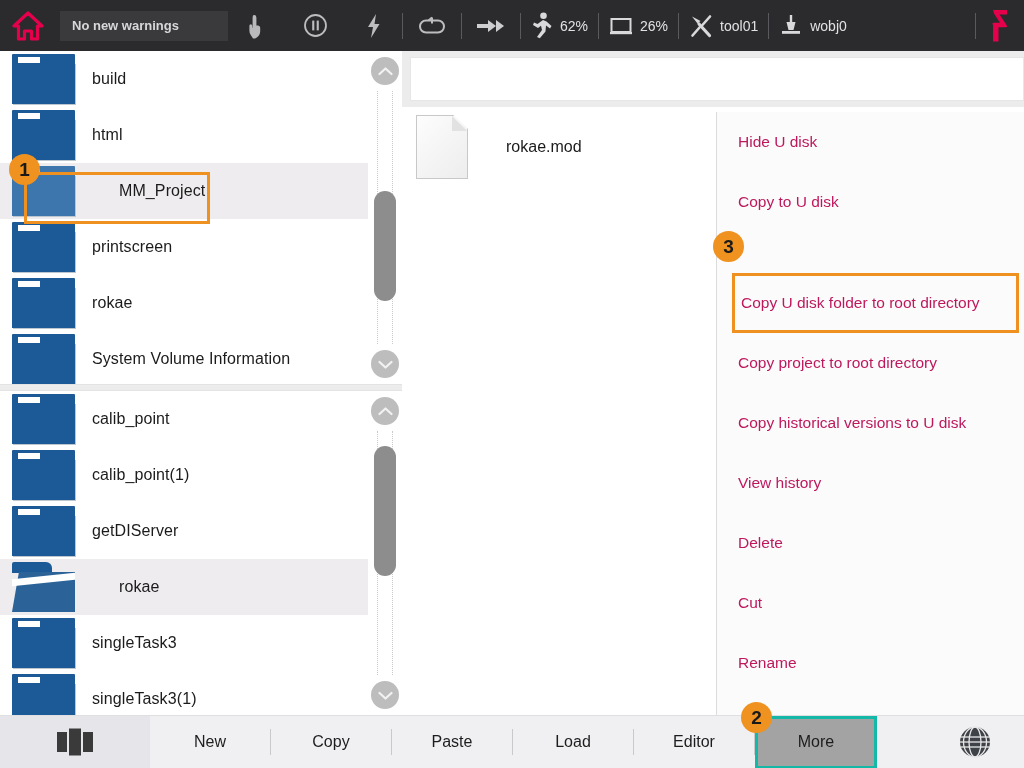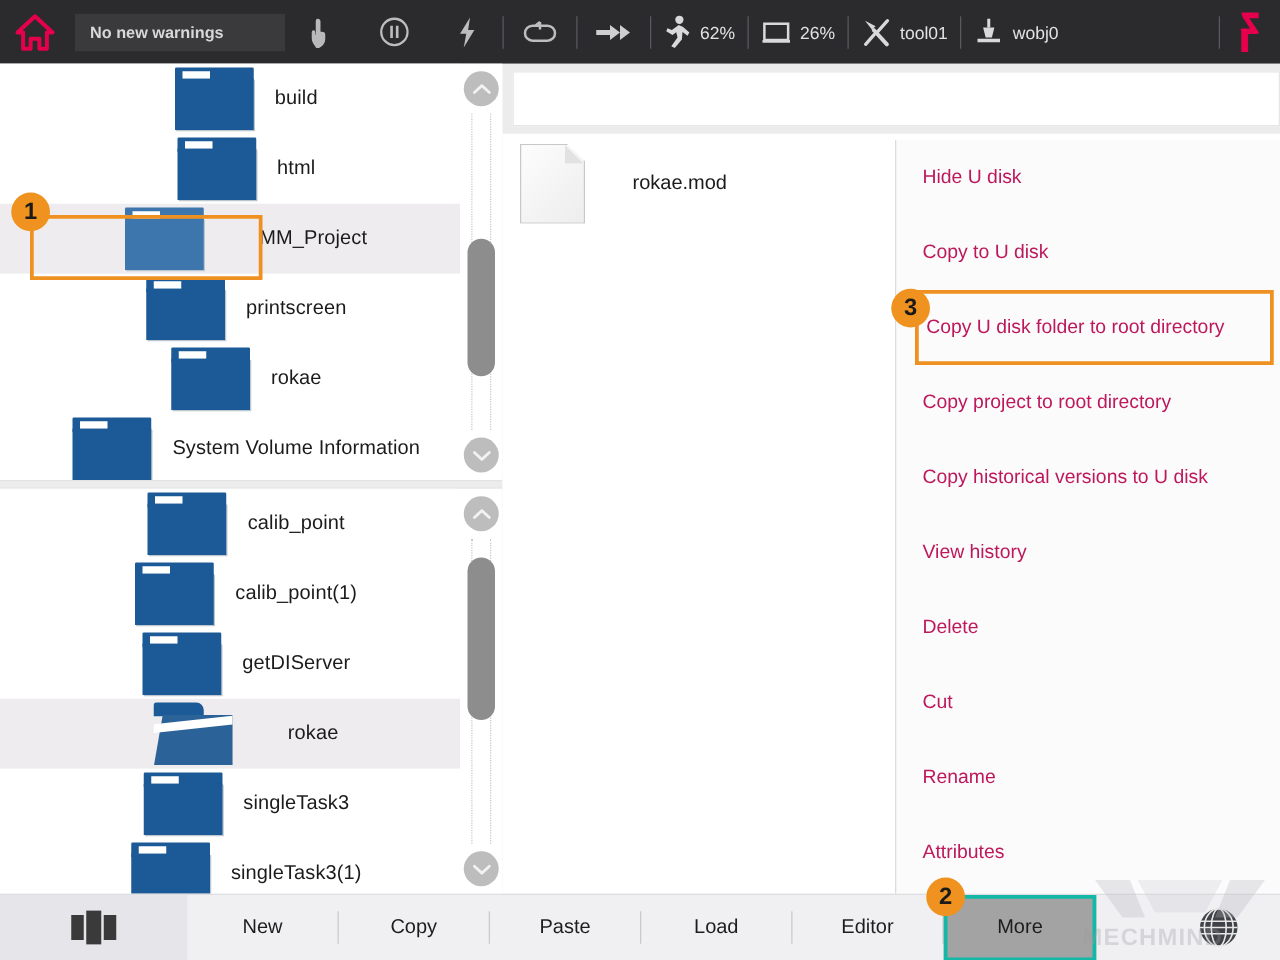--- a/index.html
+++ b/index.html
@@ -77,23 +77,22 @@
     border-bottom: 1px solid #e3e3e4;
   }
   .file-list {
     position: absolute; left: 0; top: 0;
     width: 368px;
   }
   .file-row {
     position: relative;
     height: 56px;
     display: flex; align-items: center;
-    padding-left: 26px;
-    background: #ffffff;
-    justify-content: center;
+    padding-left: 12px;
+    background: #ffffff;
   }
   .file-row.selected { background: #eeecee; gap: 27px; }
   .file-row .fname {
     font-size: 16px; color: #1b1b1b;
     margin-left: 17px;
     letter-spacing: .1px;
     white-space: nowrap;
   }
 
   
@@ -227,20 +226,21 @@
     padding-left: 21px;
     font-size: 15.5px; color: #be185d;
     white-space: nowrap;
   }
   .ctx-item.highlighted {
     border: 3px solid #ef9121;
     background: #fbfbfb;
     margin-left: 15px;
     padding-left: 6px;
     width: 287px;
+    margin-top: 41px;
   }
 
   
   #bottombar {
     position: absolute; left: 0; top: 715px;
     width: 1024px; height: 53px;
     background: #f0f0f2;
     display: flex; align-items: center;
     border-top: 1px solid #dfdfe1;
   }
@@ -617,27 +617,19 @@
           <ellipse cx="19" cy="19" rx="6" ry="15"></ellipse>
           <ellipse cx="19" cy="19" rx="11.5" ry="15"></ellipse>
           <path d="M4.6 14 H33.4"></path>
           <path d="M4.6 24 H33.4"></path>
           <path d="M4 19 H34"></path>
         </g>
       </svg>
     </div>
   </div>
 
-  <div id="watermark">
-    <svg width="160" height="68" viewBox="0 0 160 68" aria-hidden="true">
-      <path d="M12 4 L40 4 L52 34 L34 34 Z" fill="#b8b8c0"></path>
-      <path d="M148 4 L120 4 L108 34 L126 34 Z" fill="#b8b8c0"></path>
-      <path d="M46 4 L114 4 L100 30 L60 30 Z" fill="#cfcfd6"></path>
-    </svg>
-    <span class="wm-text">MECHMIND</span>
-  </div>
 
   <div class="hl-box" id="hl-mmproject"></div>
   <div class="badge" id="badge-1">1</div>
   <div class="badge" id="badge-3">3</div>
   <div class="badge" id="badge-2">2</div>
 
 </div>
 
 </body></html>

